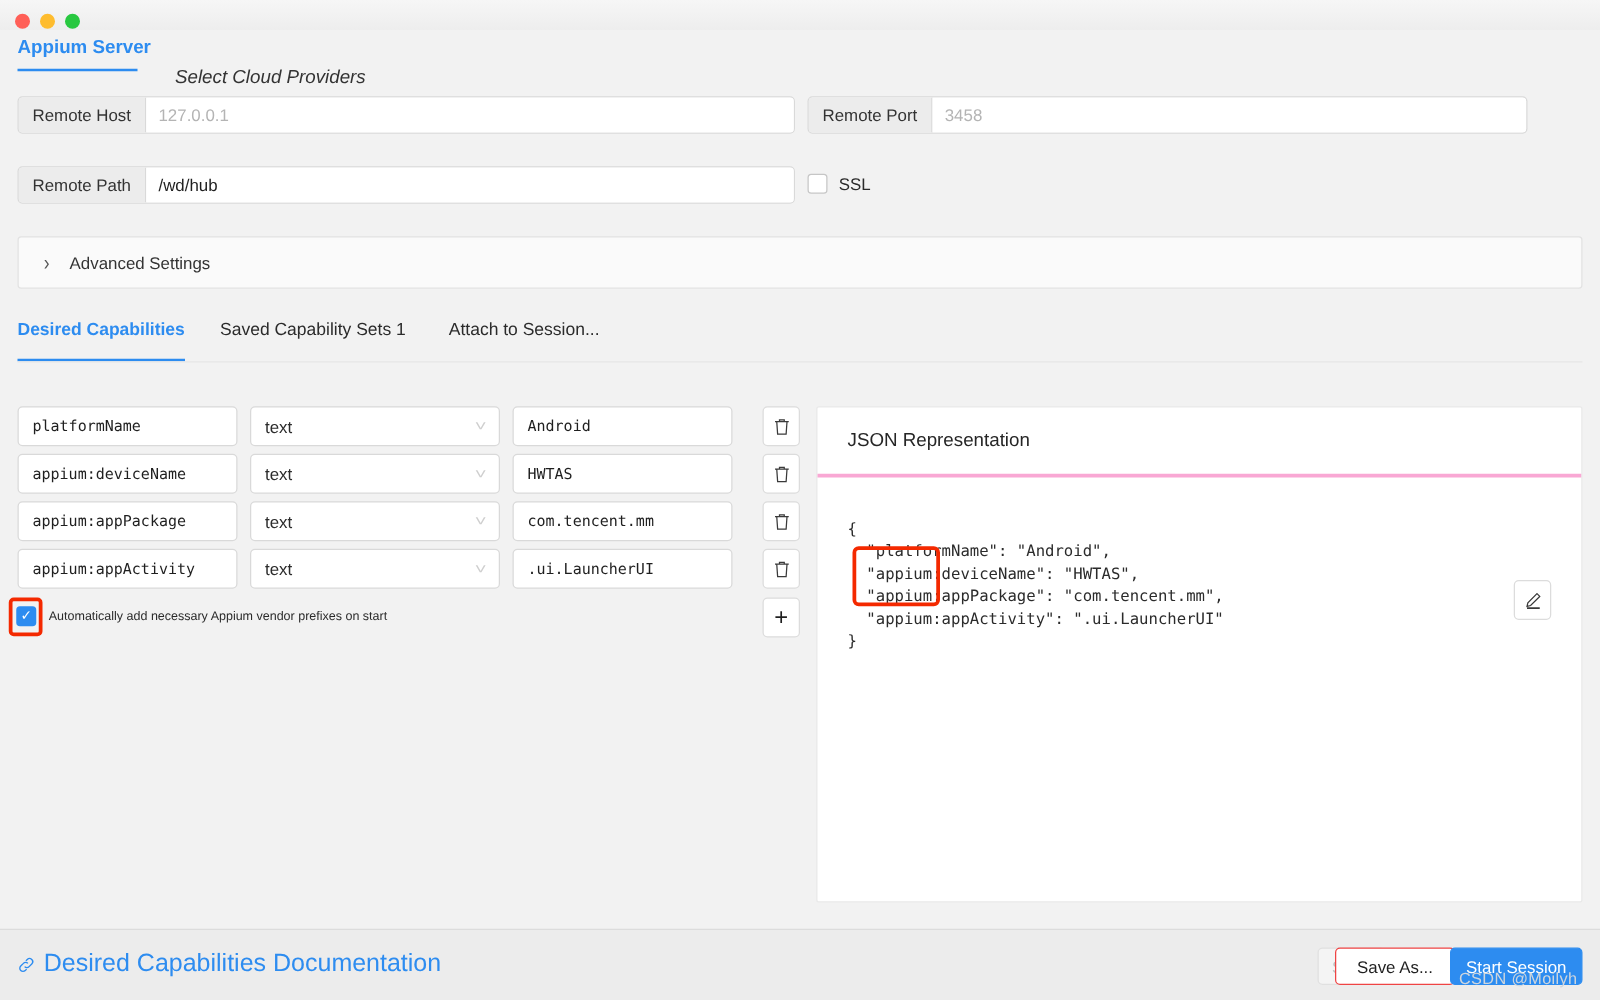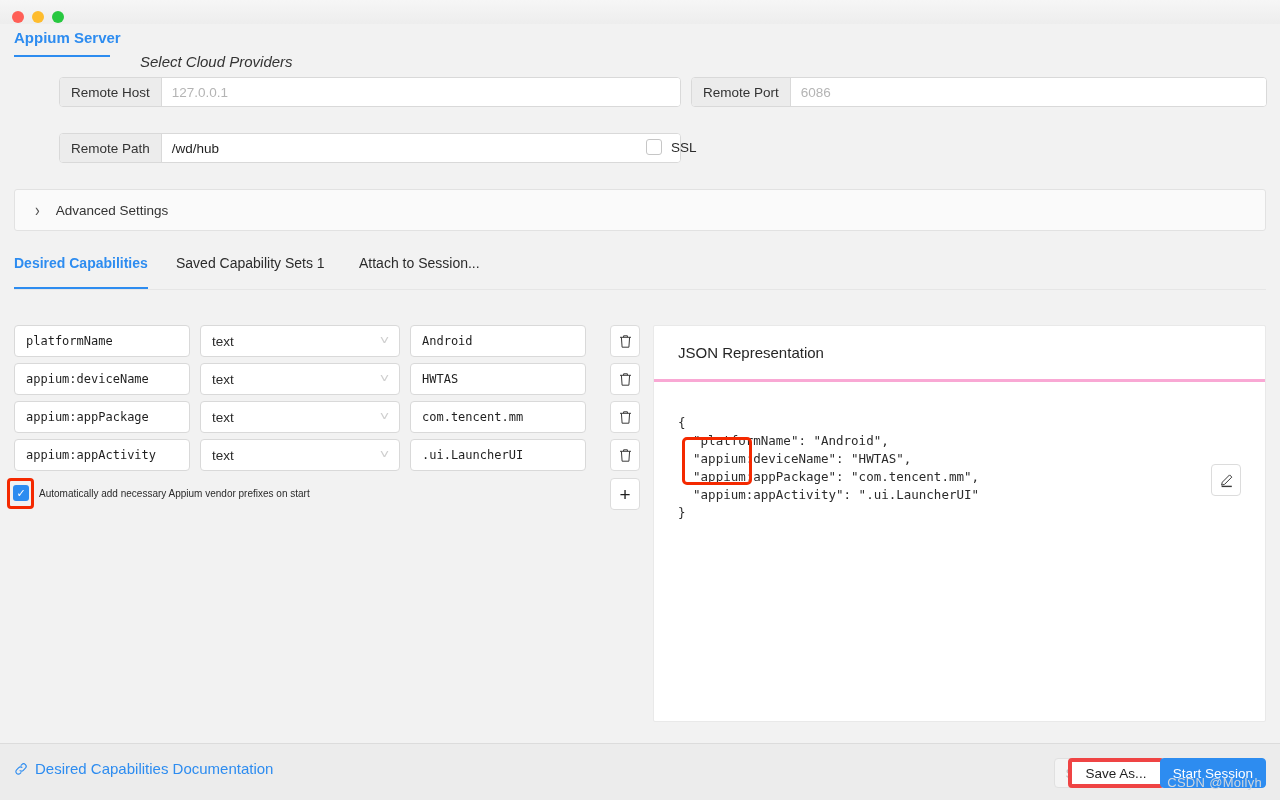--- a/index.html
+++ b/index.html
@@ -56,21 +56,20 @@
 
   
   .fieldgroup {
     position: absolute;
     display: flex;
     height: 30px;
     border: 1px solid #d9d9d9;
     border-radius: 4px;
     background: #fff;
     overflow: hidden;
-    margin-left: 45px;
   }
   .fieldgroup .addon {
     display: flex; align-items: center;
     padding: 0 11px;
     background: #ececec;
     border-right: 1px solid #d9d9d9;
     font-size: 13.5px;
     color: #333;
     white-space: nowrap;
   }
@@ -242,35 +241,35 @@
     position: absolute; left: 0; top: 743px; width: 1280px; height: 1px;
     background: #dcdcdc;
   }
   .footer {
     position: absolute; left: 0; top: 744px; width: 1280px; height: 56px;
     background: #ececec;
   }
   .doclink {
     position: absolute; left: 14px; top: 16px;
     display: flex; align-items: center; gap: 7px;
-    font-size: 15px; color: #2d8cf0;
+    font-size: 20px; color: #2d8cf0;
   }
   .btn {
     position: absolute; top: 14px; height: 30px;
     border-radius: 4px;
     display: flex; align-items: center; justify-content: center;
     font-size: 13.5px;
   }
   #btn-save {
     right: 172px; width: 54px;
     background: #f4f4f4; border: 1px solid #e0e0e0; color: #bfbfbf;
   }
   #btn-saveas {
     right: 116px; width: 96px;
-    background: #fff; border: 4px solid #ef4444; color: #1f1f1f;
+    background: #fff; border: 1px solid #ef4444; color: #1f1f1f;
   }
   #btn-start {
     right: 14px; width: 106px;
     background: #2d8cf0; border: 1px solid #2d8cf0; color: #fff;
   }
   .watermark {
     position: absolute; right: 18px; top: 775px;
     font-size: 13px; color: #cfd6dd;
     letter-spacing: 0.3px;
   }
@@ -300,21 +299,21 @@
     </div>
   </div>
 
   <div class="fieldgroup" id="grp-host">
     <div class="addon">Remote Host</div>
     <div class="inp ph">127.0.0.1</div>
   </div>
 
   <div class="fieldgroup" id="grp-port">
     <div class="addon">Remote Port</div>
-    <div class="inp ph">6086</div>
+    <div class="inp ph">3458</div>
   </div>
 
   <div class="fieldgroup" id="grp-path">
     <div class="addon">Remote Path</div>
     <div class="inp">/wd/hub</div>
   </div>
 
   <div class="ssl-wrap">
     <div class="ssl-box"></div>
     <div class="ssl-label">SSL</div>

